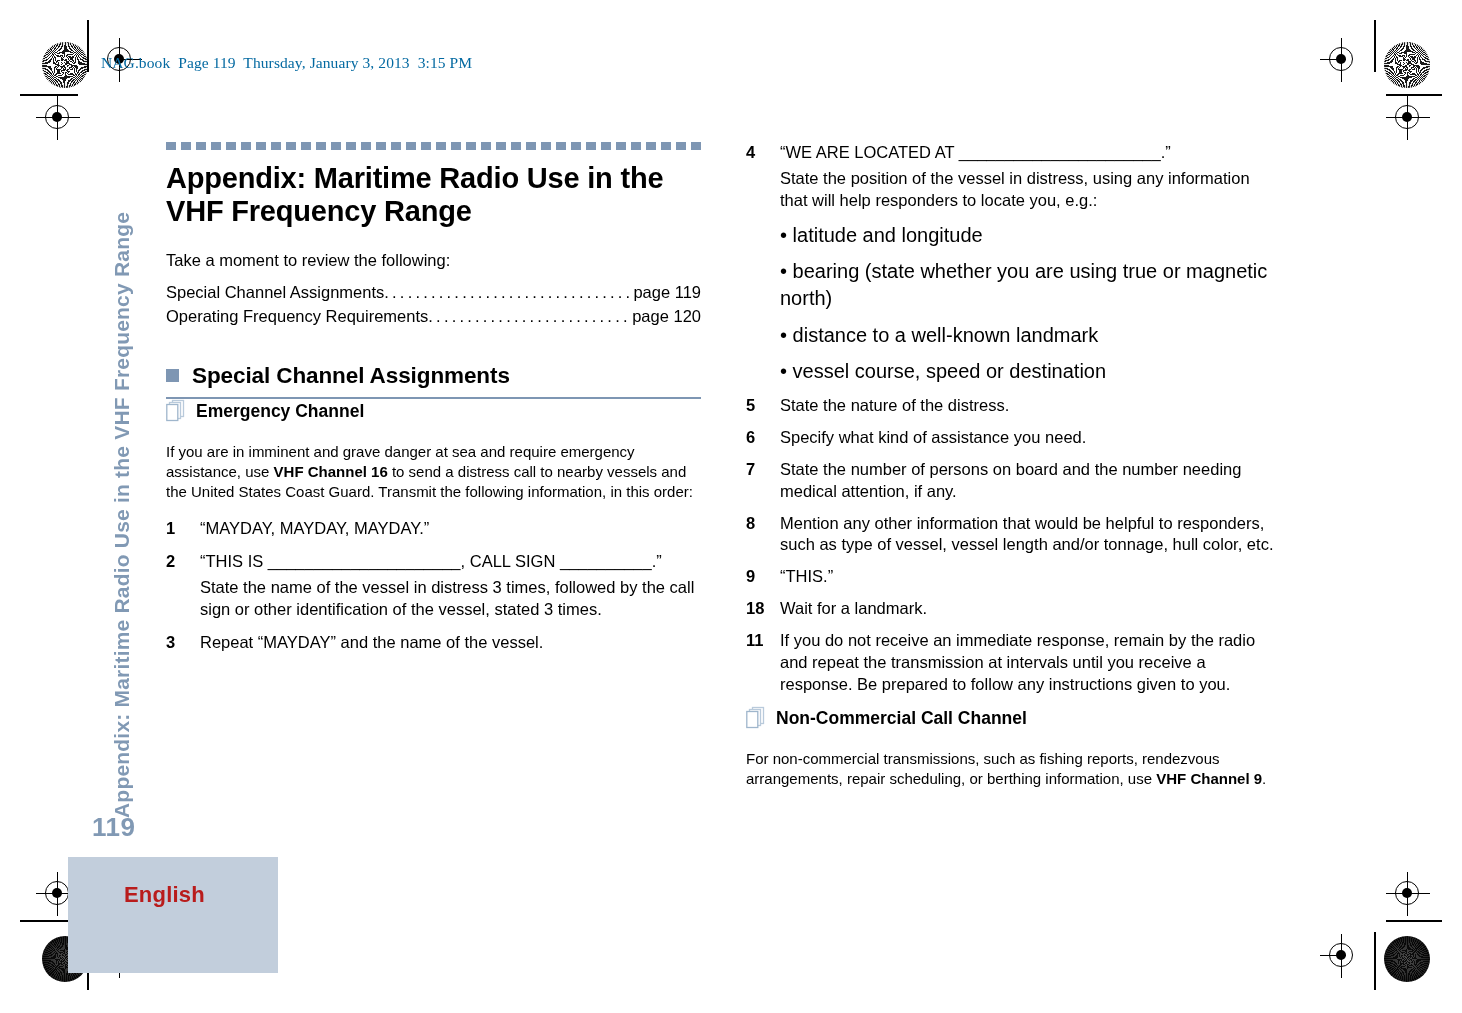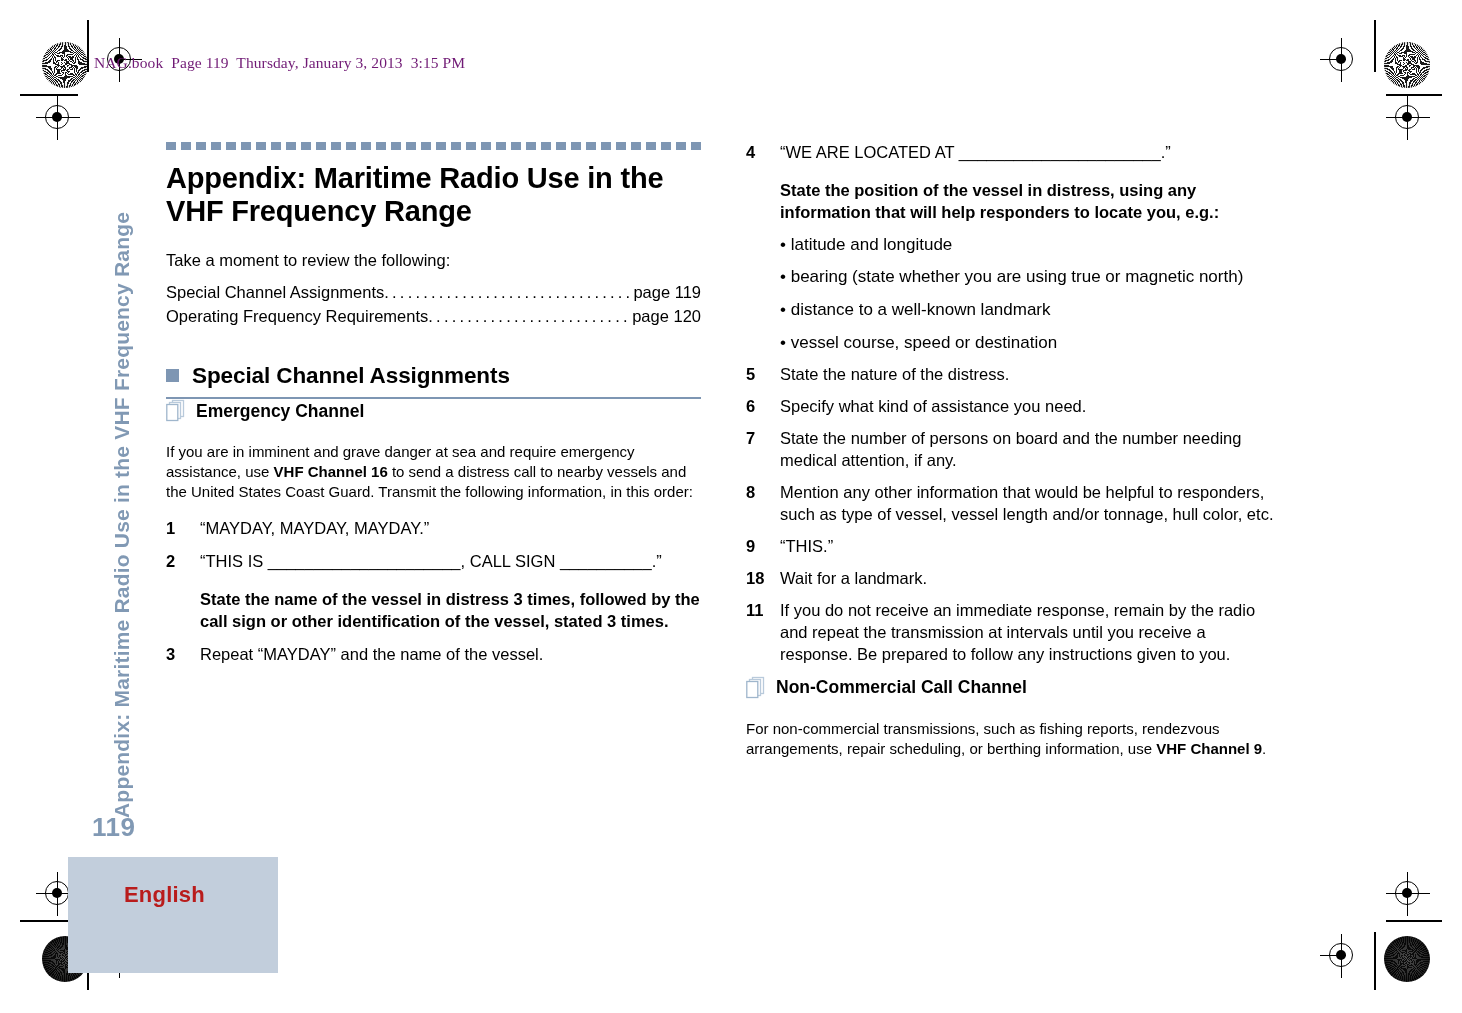--- a/index.html
+++ b/index.html
@@ -69,27 +69,27 @@
   }
 
   .cropline {
     position: absolute;
     background: #000;
   }
 
   
   .file-header {
     position: absolute;
-    left: 94px;
+    left: 101px;
     top: 54px;
     font-family: "Liberation Serif", serif;
     font-size: 15.5px;
     letter-spacing: 0.1px;
     white-space: pre;
-    color: #701a75;
+    color: #0369a1;
   }
 
   
   .side-tab {
     position: absolute;
     left: 102px;
     top: 178px;
     width: 40px;
     height: 640px;
     color: #8199B4;
@@ -244,26 +244,25 @@
     line-height: 1.33;
   }
   .step .num {
     flex: 0 0 auto;
     width: 34px;
     font-weight: bold;
   }
   .step .txt { flex: 1 1 auto; }
   .step .sub {
     display: block;
-    margin-top: 16px;
-    font-weight: bold;
+    margin-top: 4px;
   }
   .bullets { margin-top: 4px; }
   .bullet-item {
-    font-size: 17px;
+    font-size: 20px;
     line-height: 1.33;
     margin-bottom: 10px;
   }
   .steps.right-col .step { margin-bottom: 10px; }
   b.inline { font-weight: bold; }
 </style>
 </head>
 <body>
 
 <div class="starburst" style="left:42px; top:42px;"></div>

